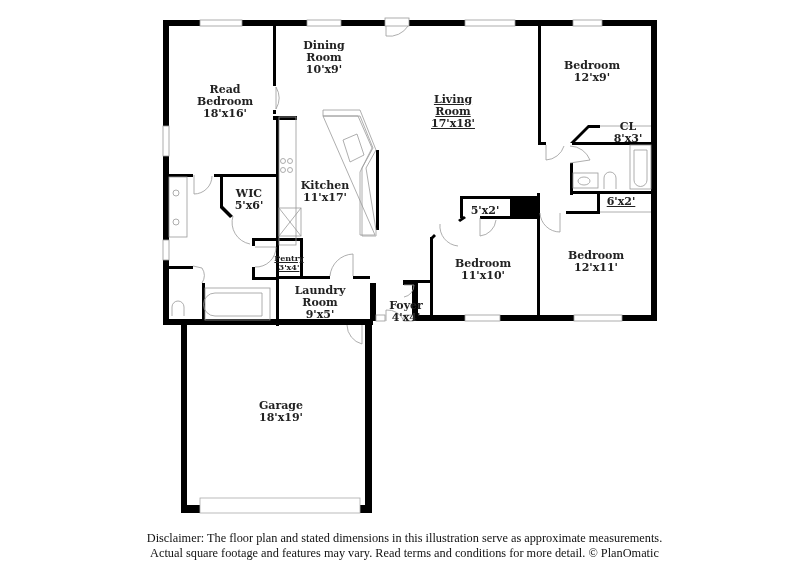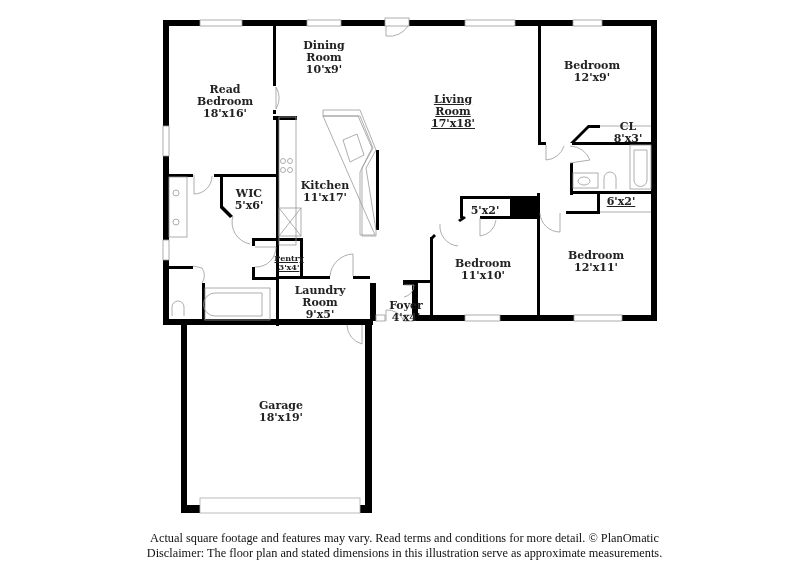--- a/index.html
+++ b/index.html
@@ -234,15 +234,15 @@
 <div class="room-label" style="left:406px; top:283px;margin-top:17px;">
   <div>Foyer</div>
   <div class="dim">4'x4'</div>
 </div>
 <div class="room-label" style="left:281px; top:400px;">
   <div>Garage</div>
   <div class="dim">18'x19'</div>
 </div>
 
 <div class="disclaimer">
+  <div>Disclaimer: The floor plan and stated dimensions in this illustration serve as approximate measurements.</div>
   <div>Actual square footage and features may vary. Read terms and conditions for more detail. © PlanOmatic</div>
-  <div>Disclaimer: The floor plan and stated dimensions in this illustration serve as approximate measurements.</div>
 </div>
 
 </body></html>

